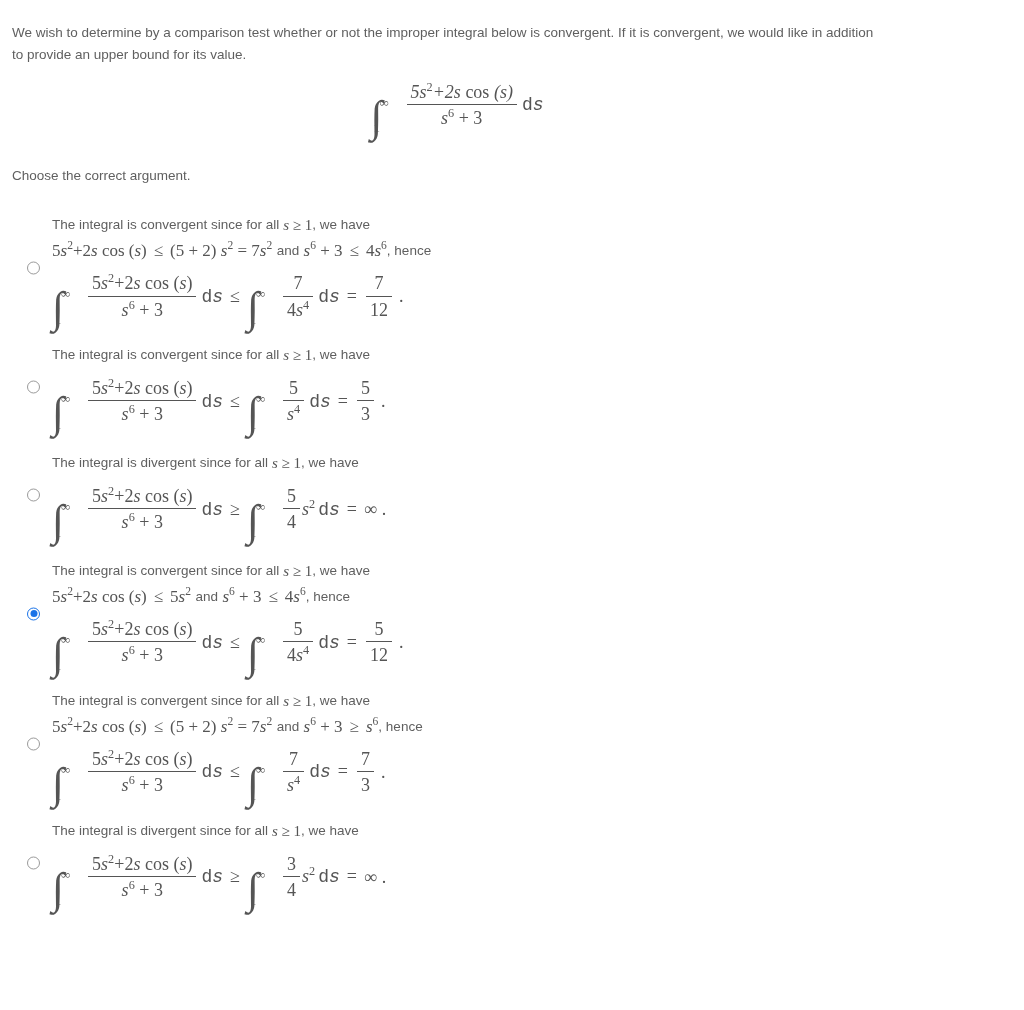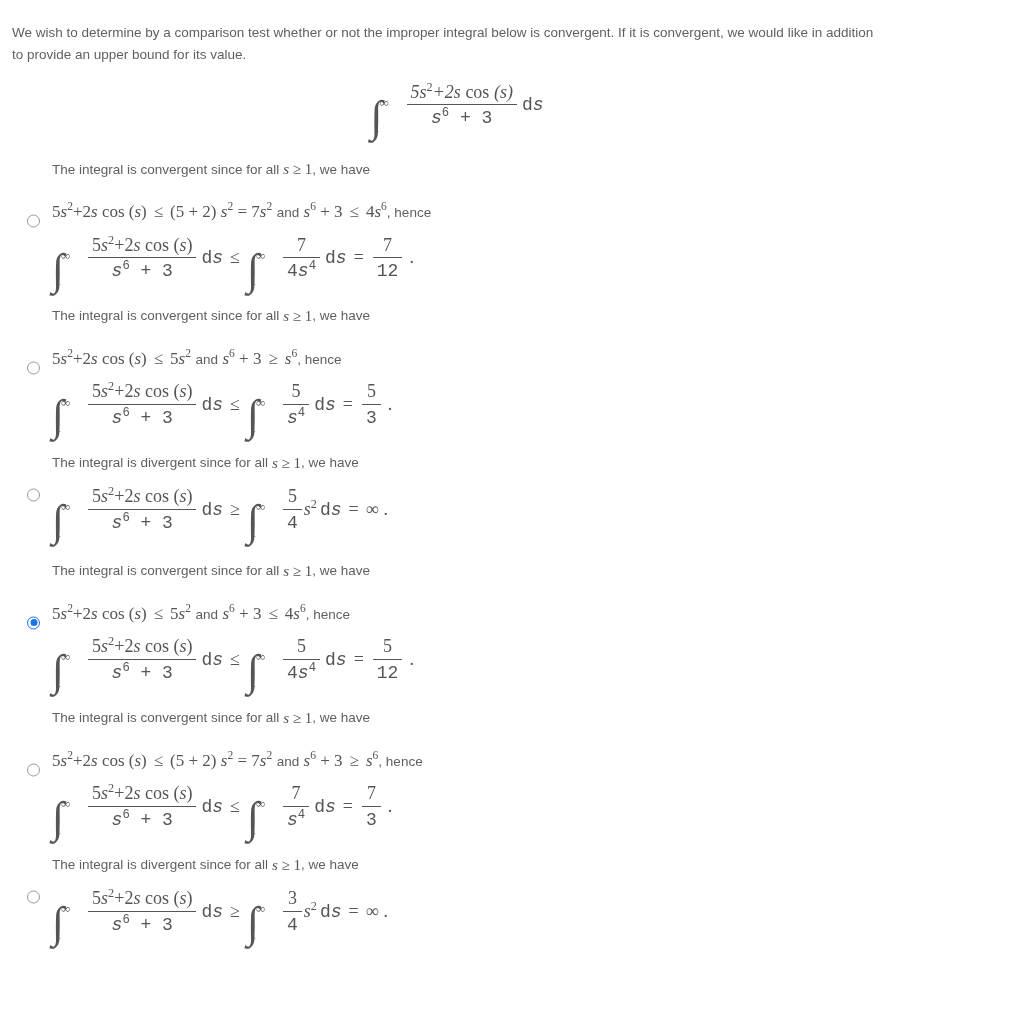--- a/index.html
+++ b/index.html
@@ -80,21 +80,21 @@
     border-radius: 50%;
     background: #1a73e8;
   }
   .opt-line1 {
     font-size: 13.5px;
     line-height: 21px;
     color: #5f5f5f;
     white-space: nowrap;
   }
   .opt-line2 {
-    margin-top: 22px;
+    margin-top: 5px;
     white-space: nowrap;
   }
   .opt-line3 {
     margin-top: 12px;
     white-space: nowrap;
   }
 
   
   .m {
     font-family: "Liberation Serif", "DejaVu Serif", serif;
@@ -147,21 +147,20 @@
   .frac > .num {
     display: block;
     padding: 0 4px 1px 4px;
     border-bottom: 1.1px solid #555555;
     line-height: 1.25;
   }
   .frac > .den {
     display: block;
     padding: 2px 4px 0 4px;
     line-height: 1.25;
-    font-family: Liberation Mono, monospace;
   }
 
   
   .intg {
     display: inline-block;
     vertical-align: middle;
     position: relative;
     margin-right: 2px;
     height: 1em;
   }
@@ -215,20 +214,21 @@
     <span class="m bigmath">
       <span class="intg">
         <span class="sign">∫</span><span class="lims"><span class="upper">∞</span><span class="lower">1</span></span>
       </span><span class="sp"></span><span class="frac">
         <span class="num it">5<span class="it">s</span><span class="sup">2</span>+2<span class="it">s</span> <span class="up">cos</span> (<span class="it">s</span>)</span>
         <span class="den"><span class="it">s</span><span class="sup">6</span> + 3</span>
       </span><span class="ds up">d<span class="it">s</span></span>
     </span>
   </div>
 
+  <p class="prompt2">Choose the correct argument.</p>
 
   <div class="options">
 
     <div class="option">
       <span class="radio"></span>
       <div class="opt-line1">
         <span>The integral is convergent since for all</span>
         <span class="m" style="font-size:15px"><span class="it">s</span></span>
         <span class="m" style="font-size:15px">≥</span>
         <span class="m" style="font-size:15px">1</span><span>, we have</span>
@@ -246,25 +246,20 @@
     </div>
 
     <div class="option">
       <span class="radio"></span>
       <div class="opt-line1">
         <span>The integral is convergent since for all</span>
         <span class="m" style="font-size:15px"><span class="it">s</span></span>
         <span class="m" style="font-size:15px">≥</span>
         <span class="m" style="font-size:15px">1</span><span>, we have</span>
       </div>
-      <div class="opt-line2">
-        <span class="m">5<span class="it">s</span><span class="sup">2</span>+2<span class="it">s</span> cos (<span class="it">s</span>)<span class="rel">≤</span>5<span class="it">s</span><span class="sup">2</span></span>
-        <span class="word">and</span>
-        <span class="m"><span class="it">s</span><span class="sup">6</span> + 3<span class="rel">≥</span><span class="it">s</span><span class="sup">6</span></span><span class="word">, hence</span>
-      </div>
       <div class="opt-line3">
         <span class="m bigmath">
           <span class="intg"><span class="sign">∫</span><span class="lims"><span class="upper">∞</span><span class="lower">1</span></span></span><span class="sp"></span><span class="frac"><span class="num">5<span class="it">s</span><span class="sup">2</span>+2<span class="it">s</span> cos (<span class="it">s</span>)</span><span class="den"><span class="it">s</span><span class="sup">6</span> + 3</span></span><span class="ds">d<span class="it">s</span></span><span class="rel">≤</span><span class="intg"><span class="sign">∫</span><span class="lims"><span class="upper">∞</span><span class="lower">1</span></span></span><span class="sp"></span><span class="frac"><span class="num">5</span><span class="den"><span class="it">s</span><span class="sup">4</span></span></span><span class="ds">d<span class="it">s</span></span><span class="rel">=</span><span class="frac"><span class="num">5</span><span class="den">3</span></span><span class="sp"></span><span>.</span>
         </span>
       </div>
     </div>
 
     <div class="option">
       <span class="radio"></span>
       <div class="opt-line1">

